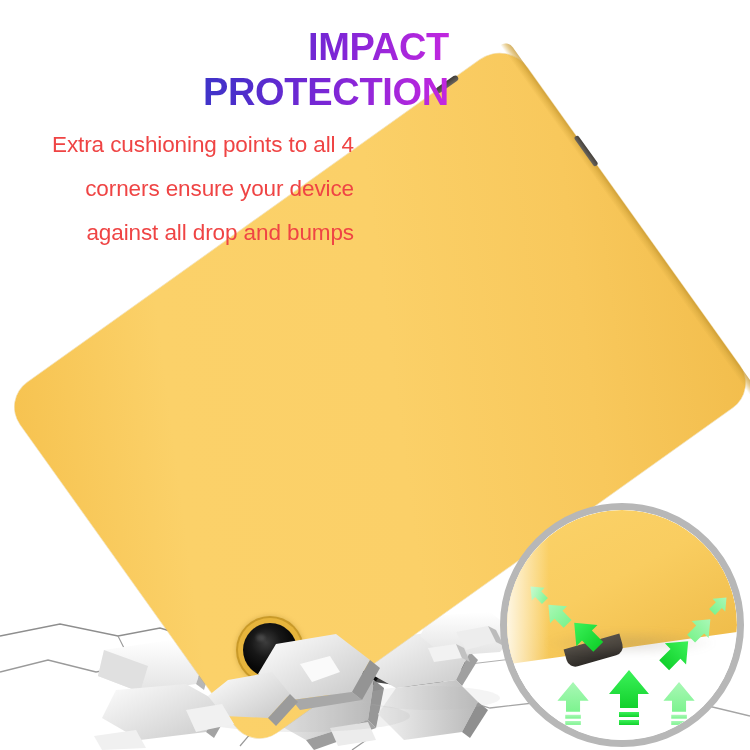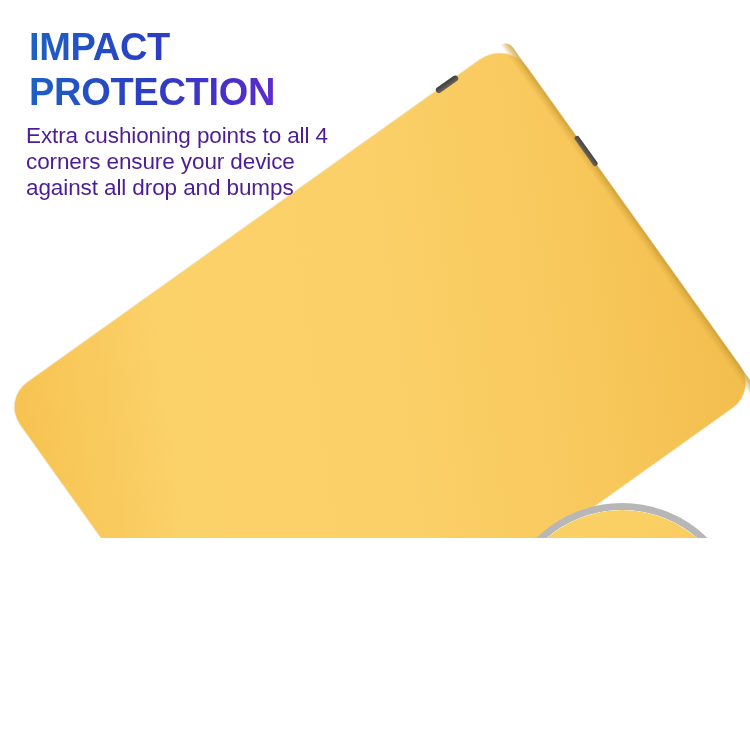--- a/index.html
+++ b/index.html
@@ -4,24 +4,25 @@
 <title>Impact Protection</title>
 <style>
   html, body {
     margin: 0;
     padding: 0;
     background: #ffffff;
   }
   #stage {
     position: relative;
     width: 750px;
-    height: 538px;
+    height: 750px;
     background: #ffffff;
     overflow: hidden;
     font-family: "Liberation Sans", sans-serif;
+    text-align: right;
     -webkit-font-smoothing: antialiased;
   }
 
   
   .headline {
     position: absolute;
     left: 29px;
     top: 25px;
     width: 420px;
     font-family: "Liberation Sans", sans-serif;
@@ -31,28 +32,28 @@
     letter-spacing: -0.3px;
     background: linear-gradient(95deg, #1c63c4 0%, #2a3fc4 28%, #4b2ecb 50%, #7d26d6 72%, #c627e0 100%);
     -webkit-background-clip: text;
     background-clip: text;
     color: transparent;
     -webkit-text-fill-color: transparent;
     white-space: pre-line;
   }
   .subcopy {
     position: absolute;
-    left: 26px;
+    left: 44px;
     top: 123px;
     width: 310px;
     font-family: "Liberation Sans", sans-serif;
     font-weight: 400;
     font-size: 22.5px;
-    line-height: 26px;
-    color: #4c1d95;
+    line-height: 44px;
+    color: #ef4444;
     letter-spacing: -0.1px;
   }
 
   
   .floor {
     position: absolute;
     left: 0;
     top: 540px;
     width: 750px;
     height: 210px;

